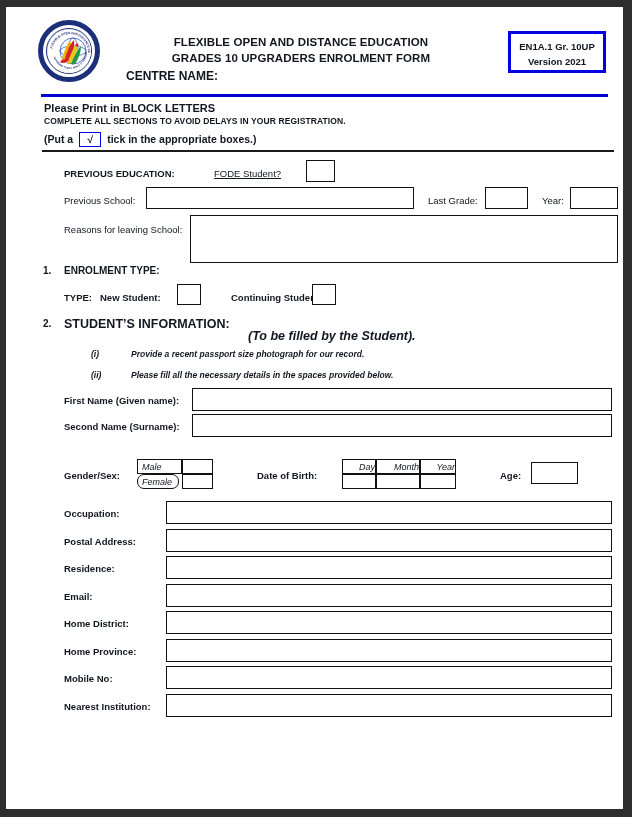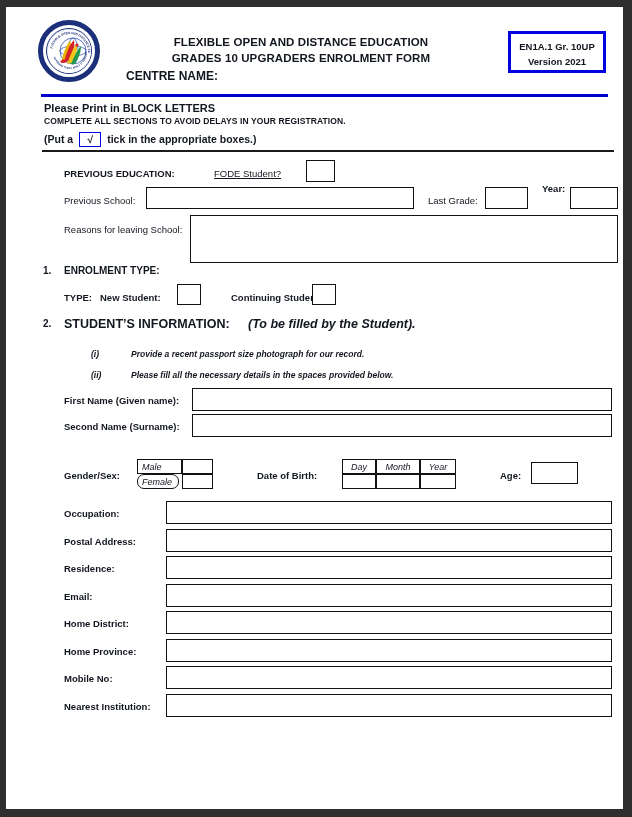--- a/index.html
+++ b/index.html
@@ -237,21 +237,21 @@
     box-sizing: border-box;
     background: #ffffff;
     font-size: 9px;
     font-style: italic;
     font-weight: normal;
     color: #12161f;
     padding-left: 4px;
     line-height: 15px;
     white-space: nowrap;
   }
-  .mini-cell.center { text-align: center; padding-left: 0; }
+  .mini-cell.center { text-align: right; padding-left: 0; }
 </style>
 </head>
 <body>
 
 <div id="page-frame">
 <div id="page">
 
   <div id="header">
 
     <div id="logo">
@@ -314,38 +314,38 @@
   <div class="lbl" style="left:58px; top:161px;">PREVIOUS EDUCATION:</div>
   <div class="lbl-reg" style="left:208px; top:161px; font-weight:normal;text-decoration:underline;">FODE Student?</div>
   <div class="box" style="left:300px; top:153px; width:29px; height:22px;"></div>
 
   <div class="lbl-reg" style="left:58px; top:188px; font-weight:normal;">Previous School:</div>
   <div class="box" style="left:140px; top:180px; width:268px; height:22px;"></div>
 
   <div class="lbl-reg" style="left:422px; top:188px; font-weight:normal;">Last Grade:</div>
   <div class="box" style="left:479px; top:180px; width:43px; height:22px;"></div>
 
-  <div class="lbl-reg" style="left:536px; top:176px; font-weight:bold;">Year:</div>
+  <div class="lbl-reg" style="left:536px; top:188px; font-weight:normal;">Year:</div>
   <div class="box" style="left:564px; top:180px; width:48px; height:22px;"></div>
 
   <div class="lbl-reg" style="left:58px; top:217px; font-weight:normal;">Reasons for leaving School:</div>
   <div class="box" style="left:184px; top:208px; width:428px; height:48px;"></div>
 
   <div class="num" style="left:37px; top:258px;">1.</div>
   <div class="sec-head" style="left:58px; top:258px;">ENROLMENT TYPE:</div>
 
   <div class="lbl" style="left:58px; top:285px;">TYPE:</div>
   <div class="lbl" style="left:94px; top:285px;">New Student:</div>
   <div class="box" style="left:171px; top:277px; width:24px; height:21px;"></div>
   <div class="lbl" style="left:203px; top:285px;margin-left:22px;">Continuing Student</div>
   <div class="box" style="left:306px; top:277px; width:24px; height:21px;"></div>
 
   <div class="num" style="left:37px; top:311px;">2.</div>
   <div class="sec-head-lg" style="left:58px; top:310px;">STUDENT’S INFORMATION:</div>
-  <div class="ital-bold" style="left:242px; top:310px;">(To be filled by the Student).</div>
+  <div class="ital-bold" style="left:242px; top:322px;">(To be filled by the Student).</div>
 
   <div class="sub-note" style="left:85px; top:342px;">(i)</div>
   <div class="sub-note" style="left:125px; top:342px;">Provide a recent passport size photograph for our record.</div>
   <div class="sub-note" style="left:85px; top:363px;">(ii)</div>
   <div class="sub-note" style="left:125px; top:363px;">Please fill all the necessary details in the spaces provided below.</div>
 
   <div class="lbl" style="left:58px; top:388px;">First Name (Given name):</div>
   <div class="box" style="left:186px; top:381px; width:420px; height:23px;"></div>
 
   <div class="lbl" style="left:58px; top:414px;">Second Name (Surname):</div>

